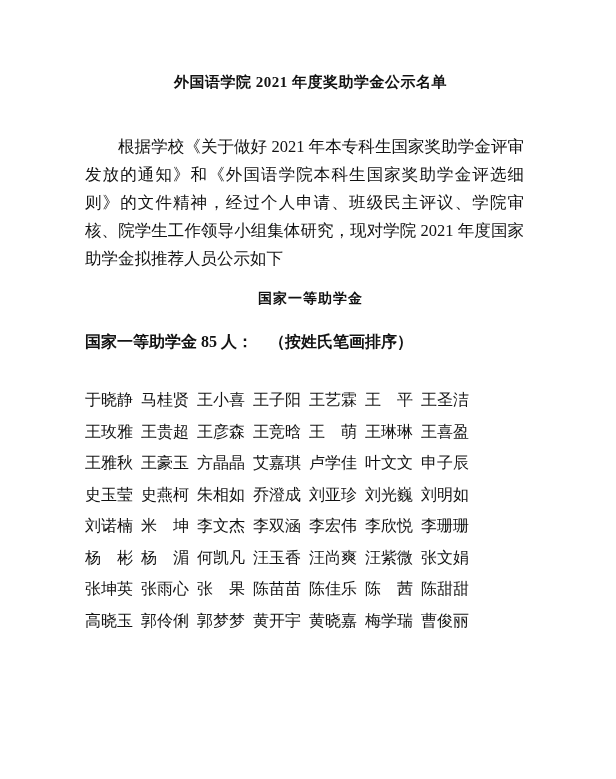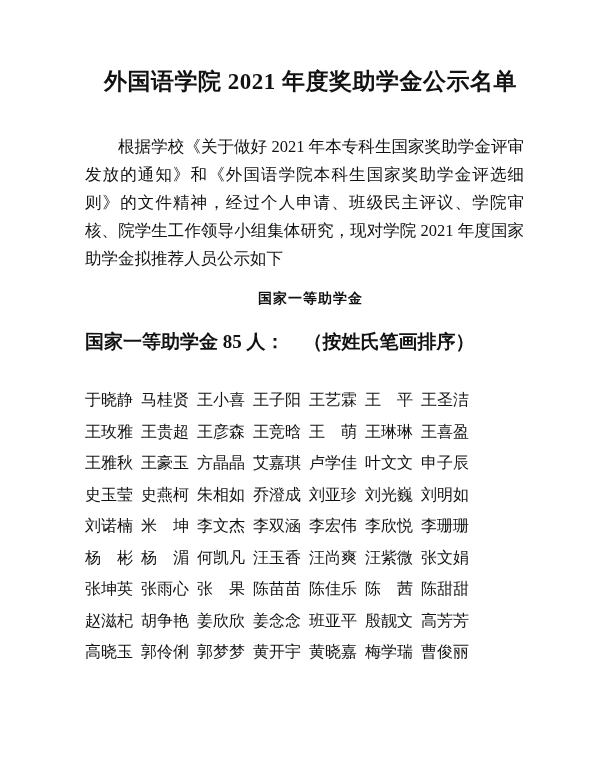--- a/index.html
+++ b/index.html
@@ -14,21 +14,21 @@
     font-family: "Liberation Serif", "DejaVu Serif", serif;
     overflow: hidden;
   }
   .page {
     box-sizing: border-box;
     width: 616px;
     height: 779px;
     padding: 64px 80px 0 85px;
   }
   .title {
-    font-size: 23px;
+    font-size: 15px;
     font-weight: 700;
     text-align: center;
     margin: 0;
     line-height: 36px;
     white-space: nowrap;
     letter-spacing: 0.5px;
   }
   .intro {
     font-size: 16.5px;
     line-height: 28px;
@@ -38,21 +38,21 @@
   }
   .section-heading {
     font-size: 14px;
     font-weight: 700;
     text-align: center;
     margin: 13px 0 0 0;
     line-height: 26px;
     letter-spacing: 1px;
   }
   .list-header {
-    font-size: 19px;
+    font-size: 16px;
     font-weight: 700;
     margin: 17px 0 0 0;
     line-height: 26px;
   }
   .names {
     margin-top: 29px;
     font-size: 16px;
     line-height: 31.5px;
     word-spacing: 4px;
   }
@@ -73,16 +73,15 @@
   <h3 class="list-header">国家一等助学金 85 人：　（按姓氏笔画排序）</h3>
 
   <div class="names">
     <div class="name-row">于晓静 马桂贤 王小喜 王子阳 王艺霖 王　平 王圣洁</div>
     <div class="name-row">王玫雅 王贵超 王彦森 王竞晗 王　萌 王琳琳 王喜盈</div>
     <div class="name-row">王雅秋 王豪玉 方晶晶 艾嘉琪 卢学佳 叶文文 申子辰</div>
     <div class="name-row">史玉莹 史燕柯 朱相如 乔澄成 刘亚珍 刘光巍 刘明如</div>
     <div class="name-row">刘诺楠 米　坤 李文杰 李双涵 李宏伟 李欣悦 李珊珊</div>
     <div class="name-row">杨　彬 杨　湄 何凯凡 汪玉香 汪尚爽 汪紫微 张文娟</div>
     <div class="name-row">张坤英 张雨心 张　果 陈苗苗 陈佳乐 陈　茜 陈甜甜</div>
-    <div class="name-row">赵滋杞 胡争艳 姜欣欣 姜念念 班亚平 殷靓文 高芳芳</div>
     <div class="name-row">高晓玉 郭伶俐 郭梦梦 黄开宇 黄晓嘉 梅学瑞 曹俊丽</div>
   </div>
 </div>
 
 </body></html>

